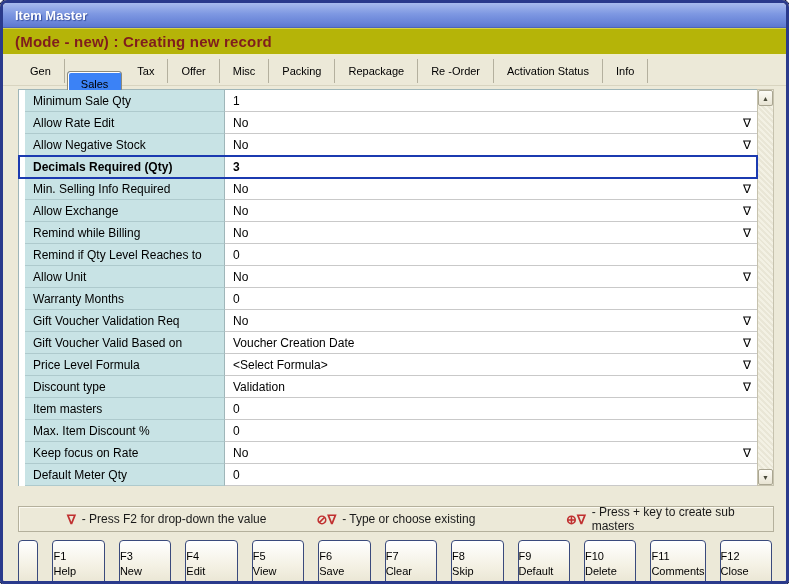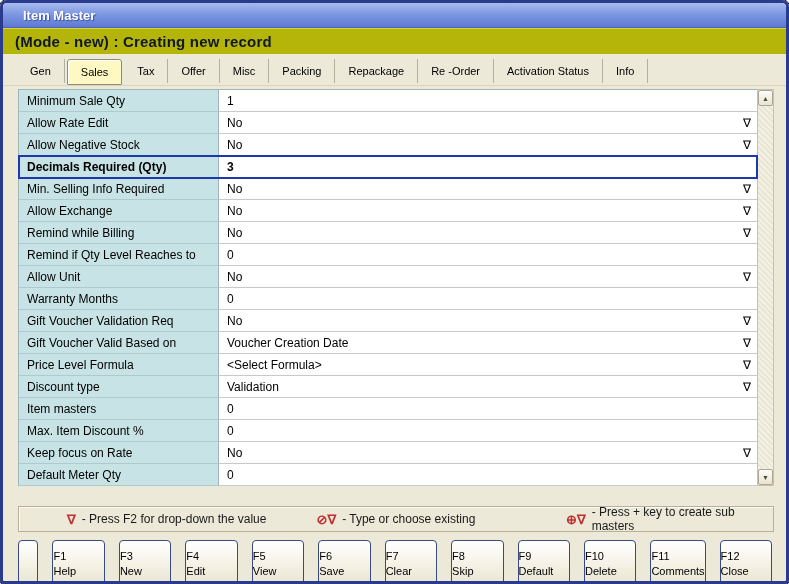--- a/index.html
+++ b/index.html
@@ -15,38 +15,38 @@
     overflow: hidden;
     position: relative;
   }
 
   
   .titlebar {
     height: 25px;
     background: linear-gradient(to bottom, #a8bbee 0%, #7e98e2 45%, #6a85d8 80%, #5d78cf 100%);
     border-radius: 4px 4px 0 0;
     display: flex; align-items: center;
-    padding: 0 20px;
+    padding: 0 12px;
     border-bottom: 1px solid #4d66b8;
   }
   .titlebar .title {
     color: #ffffff; font-weight: bold; font-size: 13px;
     text-shadow: 1px 1px 1px #3a52a0;
   }
 
   
   .modebar {
     height: 28px;
     background: var(--banner, #b5b408);
     border-top: 1px solid #d6d44a;
     border-bottom: 2px solid #eeeccf;
     display: flex; align-items: center;
     padding: 0 12px;
   }
-  .modebar .modetext { color: #0f172a; font-weight: bold; font-size: 15px; letter-spacing: .2px; }
+  .modebar .modetext { color: #7f1d1d; font-weight: bold; font-size: 15px; letter-spacing: .2px; }
 
   
   .tabbar {
     height: 30px;
     display: flex; align-items: flex-start;
     padding: 3px 0 0 14px;
     border-bottom: 1px solid #d8d4c0;
     background: #ece9d8;
   }
   .tab {
@@ -54,23 +54,23 @@
     display: flex; align-items: center;
     padding: 0 13px;
     font-size: 11px; color: #000;
     border-right: 1px solid #b4b09e;
     cursor: default;
     position: relative;
   }
   .tab.active {
     border: 1px solid #8f8b78;
     border-radius: 3px 3px 1px 1px;
-    background: #fef9c3;
+    background: #3b82f6;
     box-shadow: inset 1px 1px 0 #ffffff;
-    margin: 0 2px; height: 26px;
+    margin: 12px 2px; height: 26px;
   }
 
   
   .grid-wrap {
     margin: 3px 12px 0 15px;
     display: flex;
     height: 397px;
   }
   .grid {
     flex: 1;
@@ -83,21 +83,21 @@
     position: relative;
   }
   .grid-row.highlighted { outline: 2px solid var(--accent-highlight, #1b3ab0); outline-offset: -1px; z-index: 2; font-weight: bold; }
   .cell-label {
     width: 200px;
     background: var(--label-cell, #c8e3e5);
     border-bottom: 1px solid #aecacd;
     border-right: 1px solid #9fb6b9;
     display: flex; align-items: center;
     padding: 0 0 0 8px;
-    font-size: 12px; color: #000;
+    font-size: 12px; color: #000; margin-left: 6px;
   }
   .cell-value {
     flex: 1;
     background: #ffffff;
     border-bottom: 1px solid #c9c9c9;
     display: flex; align-items: center;
     padding: 0 6px 0 8px;
     font-size: 12px; color: #000;
   }
   .cell-value .val { flex: 1; }

